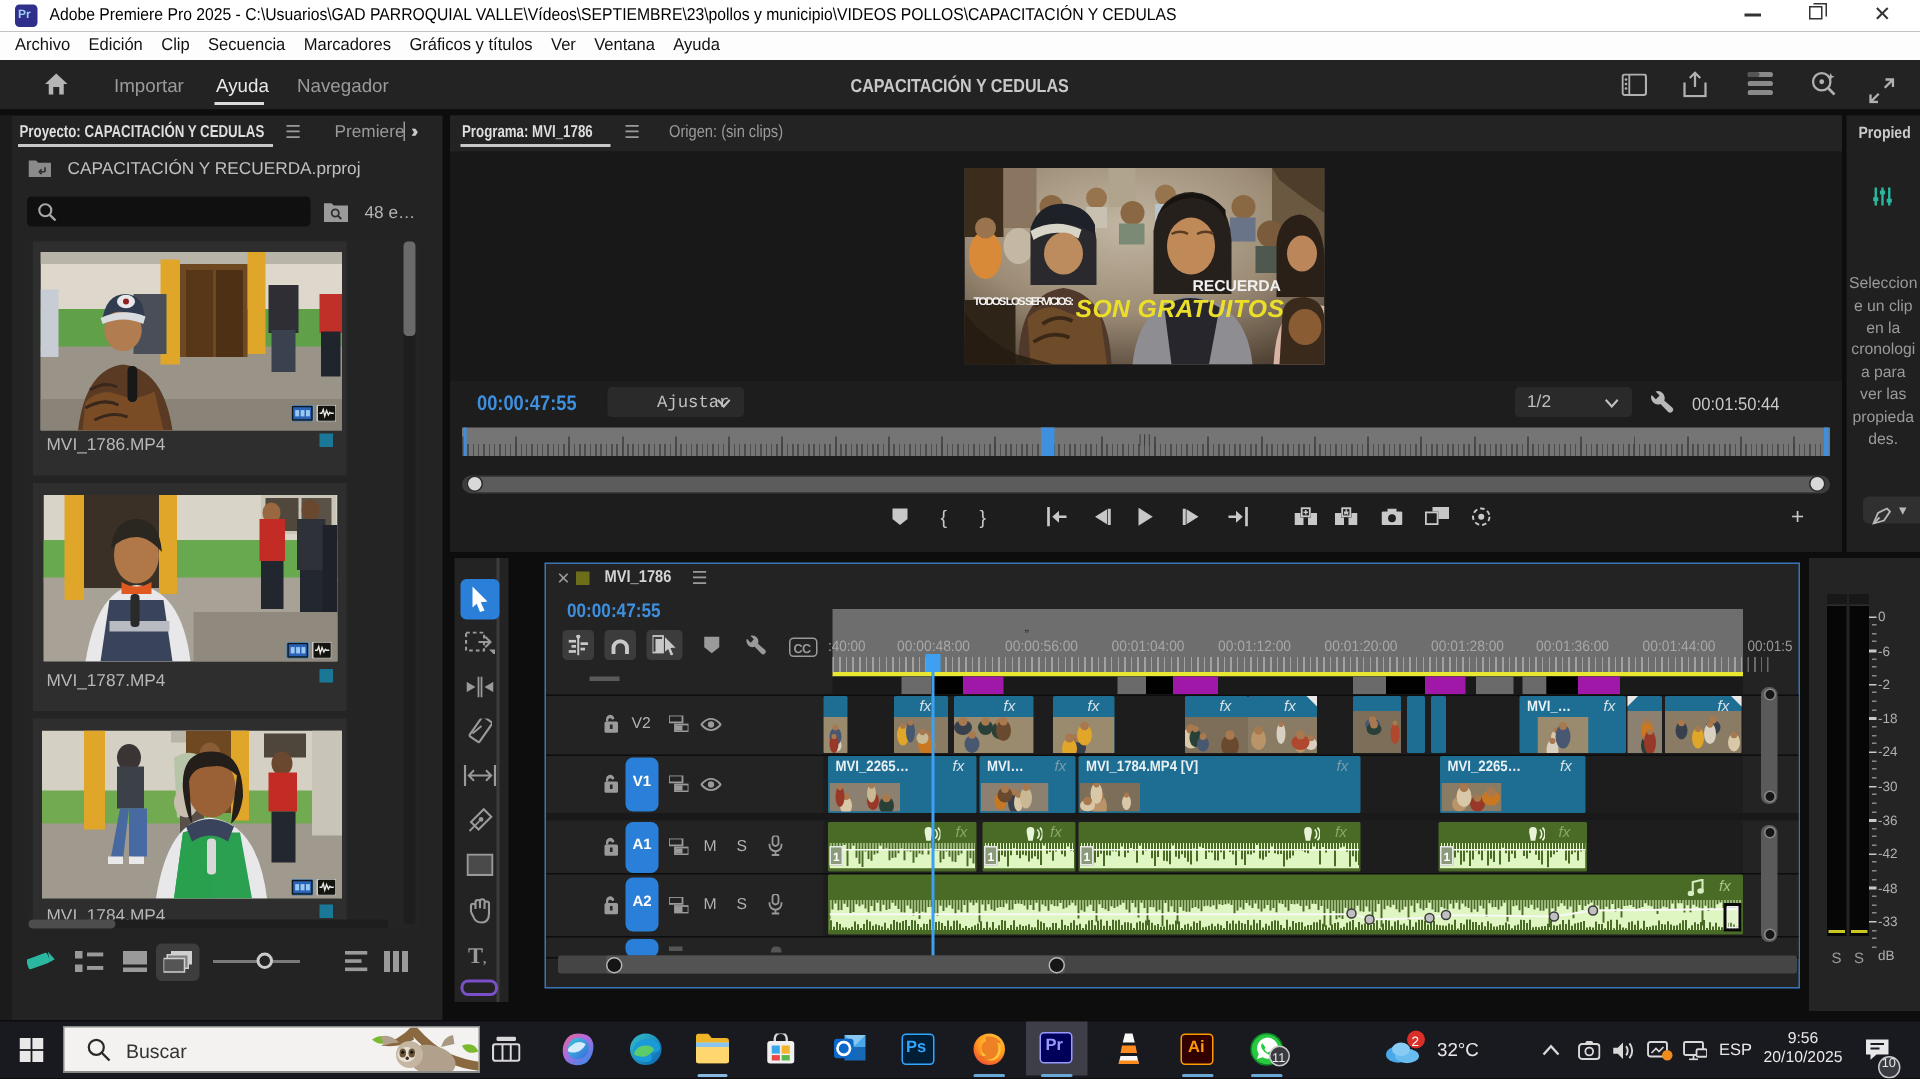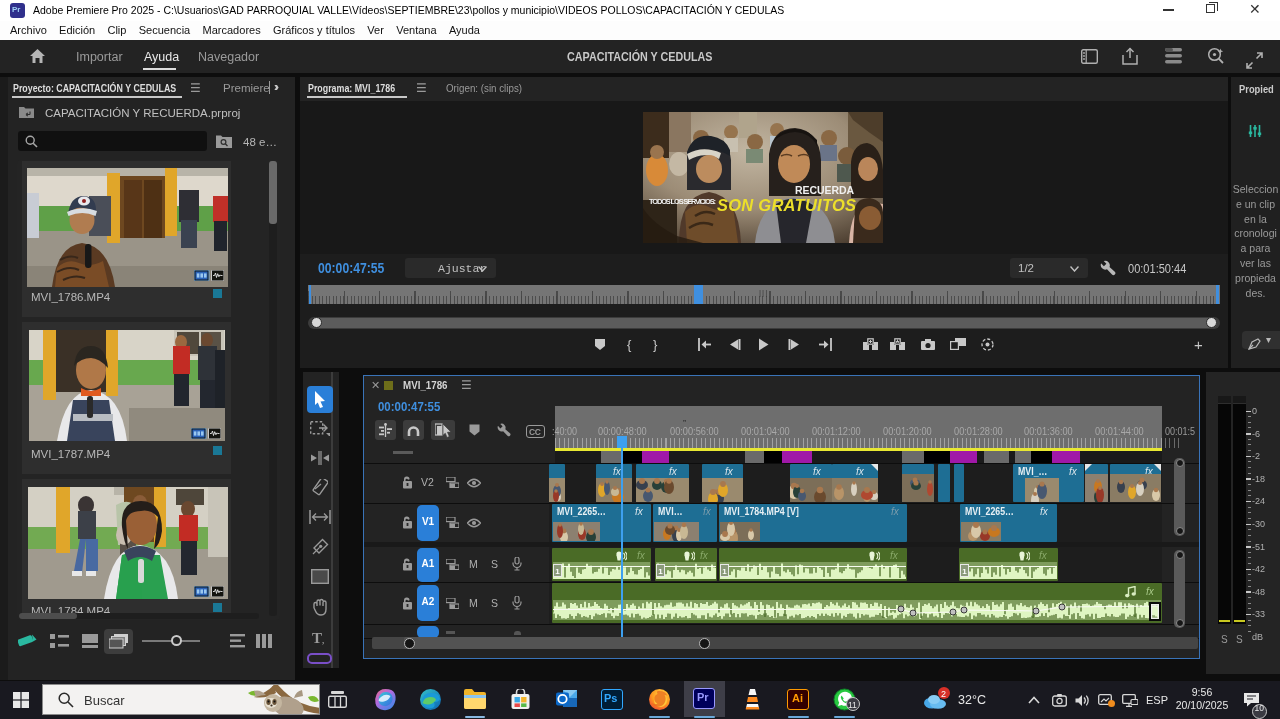--- a/index.html
+++ b/index.html
@@ -926,21 +926,21 @@
   <div class="abs" style="left:1218px;top:396px;width:13px;height:8px;background:#181818;border-bottom:1px solid #2e2e2e;"></div>
   <div class="abs" style="left:1232.5px;top:396px;width:13px;height:8px;background:#181818;border-bottom:1px solid #2e2e2e;"></div>
   <div class="abs" style="left:1219px;top:620px;width:11px;height:2px;background:#c8c820;"></div>
   <div class="abs" style="left:1233.5px;top:620px;width:11px;height:2px;background:#c8c820;"></div>
   <div class="abs txt" style="left:1252px;top:406.0px;width:22px;font-size:9px;color:#b0b0b0;">0</div>
   <div class="abs txt" style="left:1252px;top:428.6px;width:22px;font-size:9px;color:#b0b0b0;">-6</div>
   <div class="abs txt" style="left:1252px;top:451.2px;width:22px;font-size:9px;color:#b0b0b0;">-2</div>
   <div class="abs txt" style="left:1252px;top:473.8px;width:22px;font-size:9px;color:#b0b0b0;">-18</div>
   <div class="abs txt" style="left:1252px;top:496.4px;width:22px;font-size:9px;color:#b0b0b0;">-24</div>
   <div class="abs txt" style="left:1252px;top:519.0px;width:22px;font-size:9px;color:#b0b0b0;">-30</div>
-  <div class="abs txt" style="left:1252px;top:541.6px;width:22px;font-size:9px;color:#b0b0b0;">-51</div>
+  <div class="abs txt" style="left:1252px;top:541.6px;width:22px;font-size:9px;color:#b0b0b0;">-36</div>
   <div class="abs txt" style="left:1252px;top:564.2px;width:22px;font-size:9px;color:#b0b0b0;">-42</div>
   <div class="abs txt" style="left:1252px;top:586.8px;width:22px;font-size:9px;color:#b0b0b0;">-48</div>
   <div class="abs txt" style="left:1252px;top:609.4px;width:22px;font-size:9px;color:#b0b0b0;">-33</div>
   <div class="abs txt" style="left:1252px;top:632.0px;width:22px;font-size:9px;color:#b0b0b0;">dB</div>
   <div class="abs" style="left:1246px;top:410.5px;width:5px;height:1.5px;background:#c8c8c8;"></div>
   <div class="abs" style="left:1248px;top:416.1px;width:3px;height:1px;background:#8a8a8a;"></div>
   <div class="abs" style="left:1248px;top:421.8px;width:3px;height:1px;background:#8a8a8a;"></div>
   <div class="abs" style="left:1248px;top:427.4px;width:3px;height:1px;background:#8a8a8a;"></div>
   <div class="abs" style="left:1246px;top:433.1px;width:5px;height:1.5px;background:#c8c8c8;"></div>
   <div class="abs" style="left:1248px;top:438.7px;width:3px;height:1px;background:#8a8a8a;"></div>

